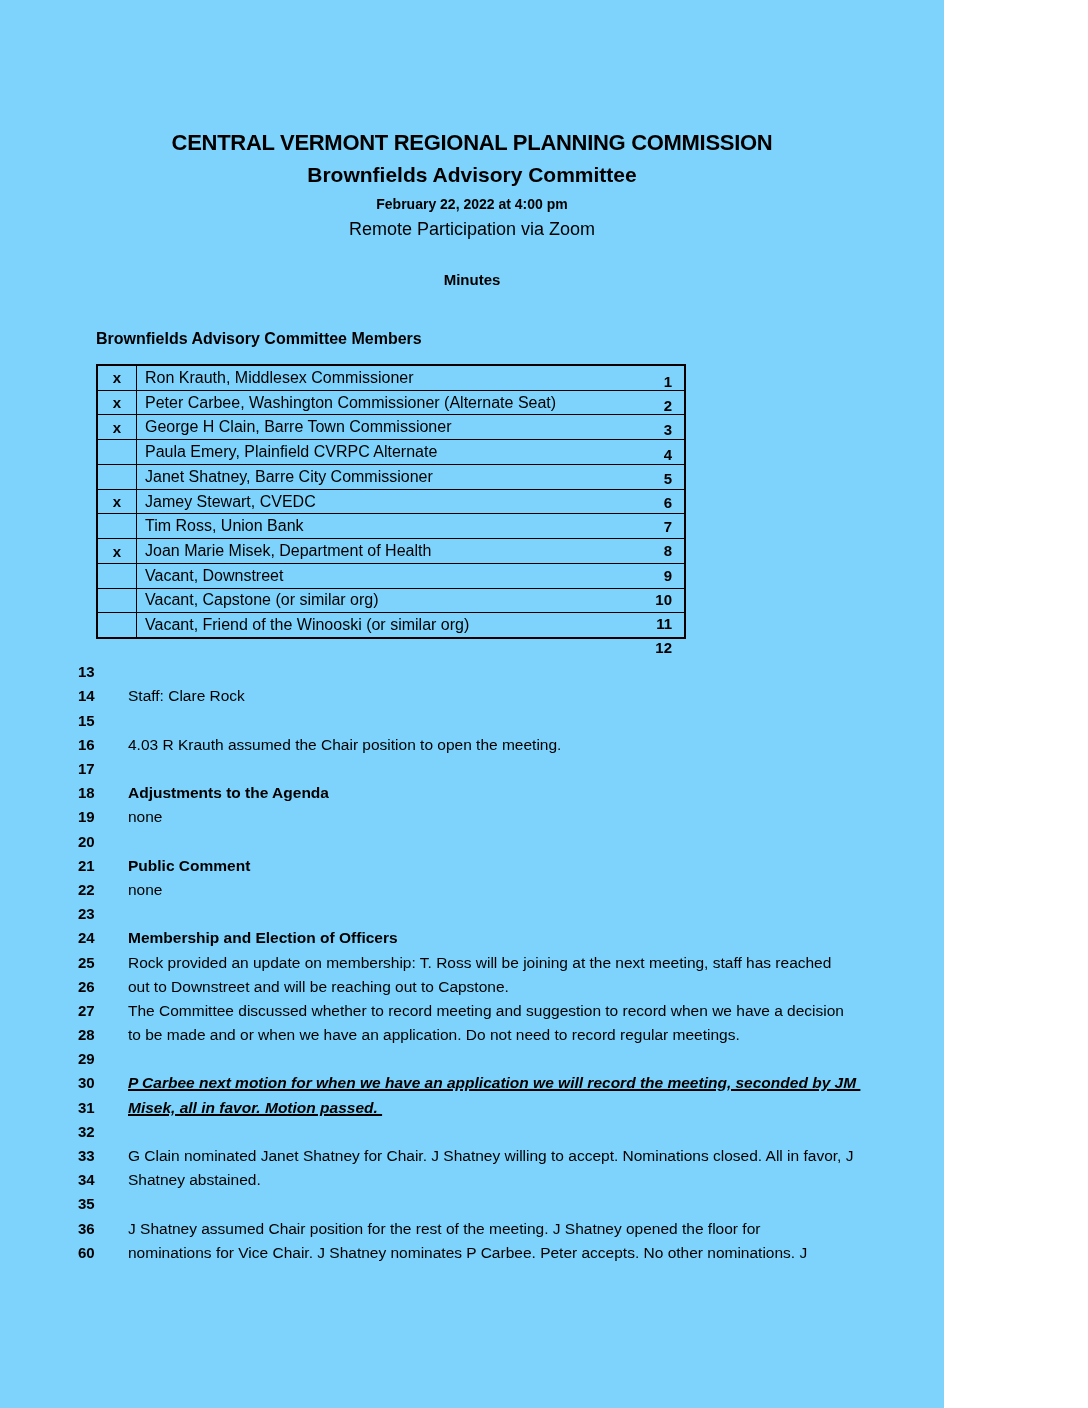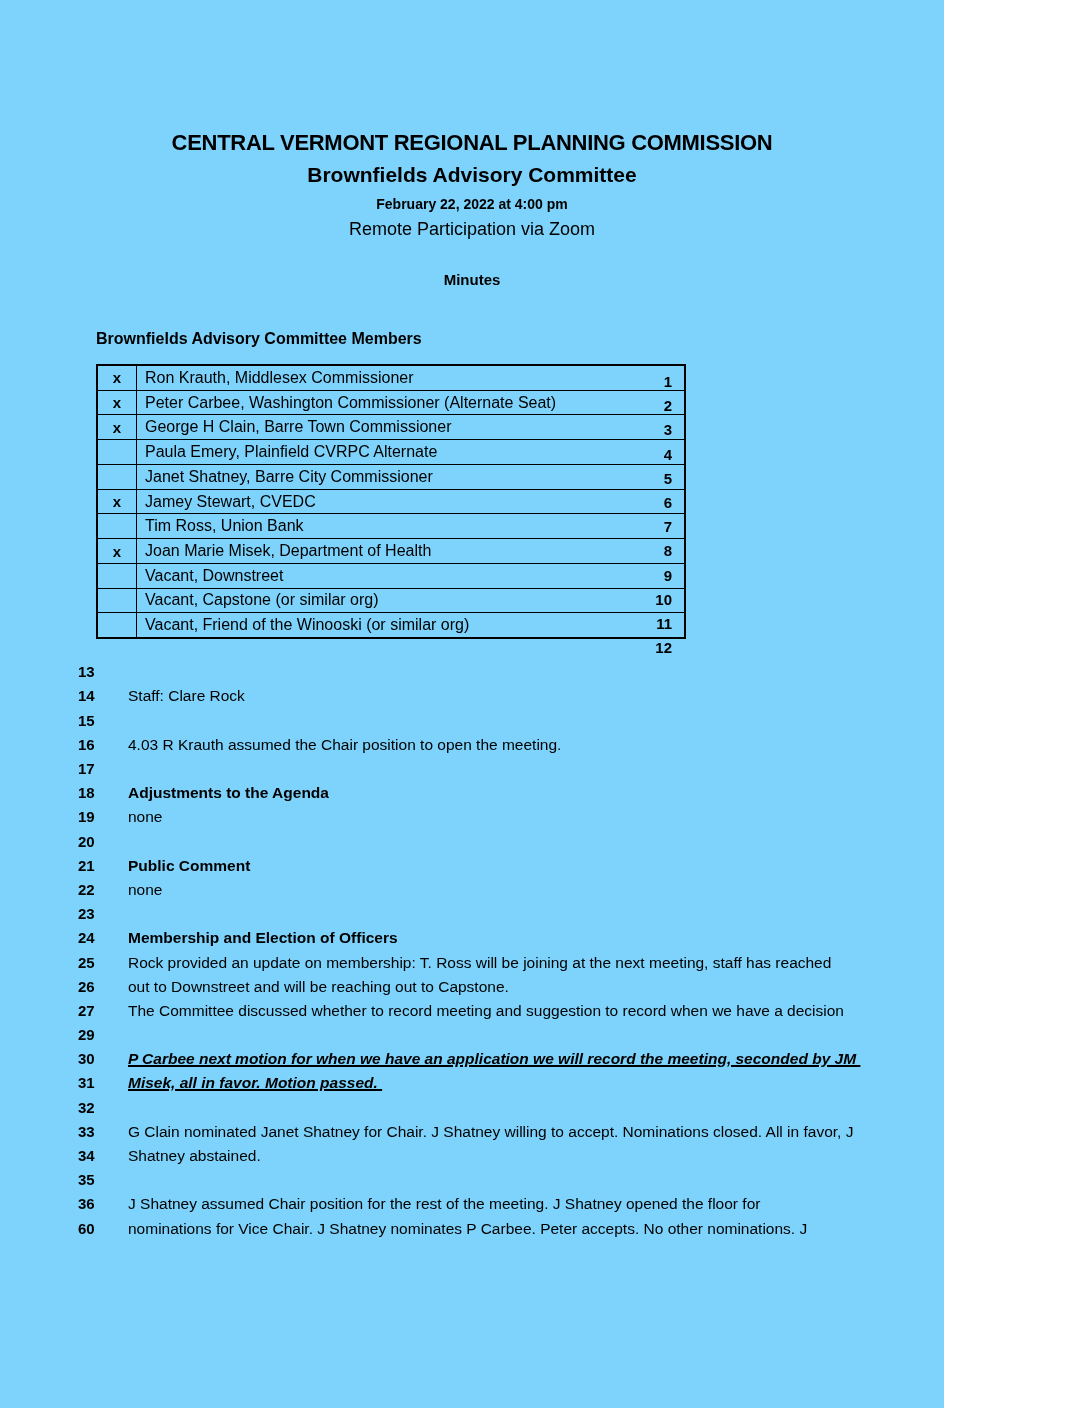--- a/index.html
+++ b/index.html
@@ -212,20 +212,24 @@
       </div>
       <div class="line">
         <span class="lnum lnum-left">26</span>
         <span class="ltext">out to Downstreet and will be reaching out to Capstone.</span>
       </div>
       <div class="line">
         <span class="lnum lnum-left">27</span>
         <span class="ltext">The Committee discussed whether to record meeting and suggestion to record when we have a decision</span>
       </div>
       <div class="line">
+        <span class="lnum lnum-left">28</span>
+        <span class="ltext">to be made and or when we have an application. Do not need to record regular meetings.</span>
+      </div>
+      <div class="line">
         <span class="lnum lnum-left">29</span>
       </div>
       <div class="line">
         <span class="lnum lnum-left">30</span>
         <span class="ltext ltext-motion">P Carbee next motion for when we have an application we will record the meeting, seconded by JM </span>
       </div>
       <div class="line">
         <span class="lnum lnum-left">31</span>
         <span class="ltext ltext-motion">Misek, all in favor. Motion passed. </span>
       </div>

